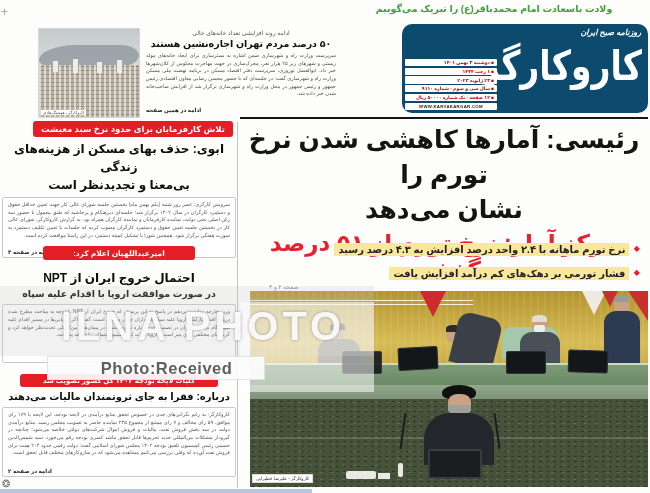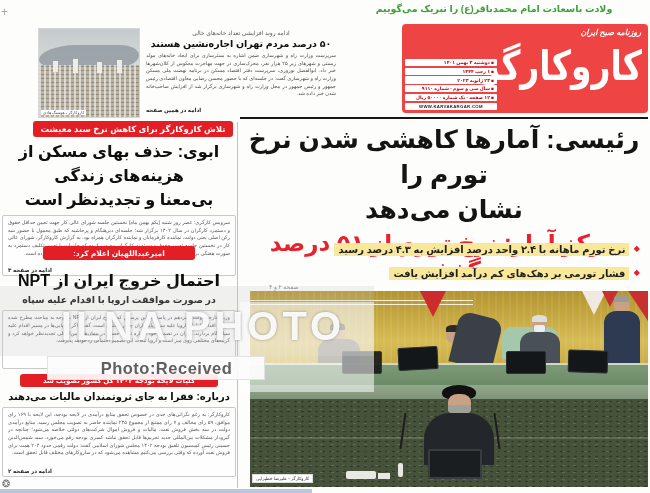--- a/index.html
+++ b/index.html
@@ -12,21 +12,21 @@
   .abs { position:absolute; }
   .rtl { direction:rtl; }
 
   
   .crop-mark { left:1px; top:5px; color:#a9a9a9; font-size:12px; }
   .greeting { right:6px; top:3px; width:300px; text-align:center;
     color:#3ea23b; font-weight:bold; font-size:9.5px; }
 
   
   .masthead { left:402px; top:24px; width:246px; height:89px;
-    background:#ef4444; border-radius:4px; overflow:hidden; }
+    background:#0c4a6e; border-radius:10px; overflow:hidden; }
   .tagline { position:absolute; right:7px; top:4px; color:#fff;
     font-size:8px; font-style:italic; font-weight:bold; }
   .logo { position:absolute; right:6px; top:22px; width:158px;
     color:#fff; font-size:33px; font-weight:800; text-align:center;
     transform:scaleY(1.25); letter-spacing:-1px; }
   .datestack { position:absolute; left:3px; bottom:3px; width:92px; }
   .datestack .row { background:#fff; color:#c2000a; font-weight:bold;
     font-size:4.6px; text-align:right; direction:rtl; padding:1.2px 3px;
     margin-top:1.4px; border-radius:1px; white-space:nowrap; overflow:hidden; }
   .datestack .row.site { color:#1c1c1c; direction:ltr; text-align:center;
@@ -100,21 +100,21 @@
   .housing .smallbody { height:54px; }
   .more { font-size:5.5px; font-weight:bold; color:#222; text-align:left; margin-top:1px; }
 
   .ribbon { background:#e41e25; color:#fff; font-weight:bold; text-align:center;
     border-radius:3px; display:flex; align-items:center; justify-content:center; }
   .ribbon1 { left:33px; top:121px; width:200px; height:16px; font-size:8.5px; }
   .ribbon2 { width:152px; height:14px; font-size:7.5px; margin:0 auto; }
   .ribbon3 { width:198px; height:13px; font-size:7px; margin:0 auto; }
 
   .article { left:2px; width:234px; text-align:center; }
-  .article h2 { font-size:16px; font-weight:800; color:#0e0e0e; line-height:1.5; }
+  .article h2 { font-size:12px; font-weight:800; color:#0e0e0e; line-height:1.5; }
   .article h2.sub { font-size:9.5px; }
   .bodybox { border:1px solid #c9c9c9; border-radius:2px; margin-top:3px;
     padding:3px 5px 2px; background:#fefefe; }
   .bodybox .smallbody { color:#555; }
 
   .abavi { top:140px; }
   .abavi .bodybox .smallbody { height:47px; }
   .npt { top:246px; }
   .npt .bodybox .smallbody { height:52px; }
   .budget { top:374px; }
@@ -248,21 +248,21 @@
     <div class="city-cap">کاروکارگر - هوشنگ هادی</div>
   </div>
 
   <div class="abs housing rtl">
     <div class="kicker">ادامه روند افزایشی تعداد خانه‌های خالی</div>
     <h3>۵۰ درصد مردم تهران اجاره‌نشین هستند</h3>
     <div class="smallbody">سرپرست وزارت راه و شهرسازی ضمن اشاره به بسترسازی برای ایجاد خانه‌های مولد زیستی و شهرهای زیر ۲۵ هزار نفر، محرک‌سازی در جهت مهاجرت معکوس از کلان‌شهرها خبر داد. ابوالفضل نوروزی، سرپرست دفتر اقتصاد مسکن در برنامه نهضت ملی مسکن وزارت راه و شهرسازی گفت: در جلسه‌ای که با حضور محسن رضایی معاون اقتصادی رئیس جمهور و رئیس جمهور در محل وزارت راه و شهرسازی برگزار شد از افزایش صاحب‌خانه شدن خبر داده شد.</div>
     <div class="more">ادامه در همین صفحه</div>
   </div>
 
-  <div class="abs ribbon ribbon1">تلاش کاروکارگر برای کاهش نرخ سبد معیشت</div>
+  <div class="abs ribbon ribbon1">تلاش کارفرمایان برای حدود نرخ سبد معیشت</div>
 
   <div class="abs article abavi rtl">
     <h2>ابوی: حذف بهای مسکن از هزینه‌های زندگی</h2>
     <h2>بی‌معنا و تجدیدنظر است</h2>
     <div class="bodybox">
       <div class="smallbody">سرویس کارگری: عصر روز شنبه (یکم بهمن ماه) نخستین جلسه شورای عالی کار جهت تعیین حداقل حقوق و دستمزد کارگران در سال ۱۴۰۲ برگزار شد؛ جلسه‌ای دیرهنگام و پرحاشیه که طبق معمول با حضور سه رکن اصلی یعنی دولت، نماینده کارفرمایان و نماینده کارگران همراه بود. به گزارش کاروکارگر، شورای عالی کار در نخستین جلسه تعیین حقوق و دستمزد کارگران مصوب کرده که جلسات با تعیین تکلیف دستمزد به صورت هفتگی برگزار شود. همچنین شورا با تشکیل کمیته دستمزد در این راستا موافقت کرده است.</div>
       <div class="more">ادامه در صفحه ۳</div>
     </div>
   </div>
 

